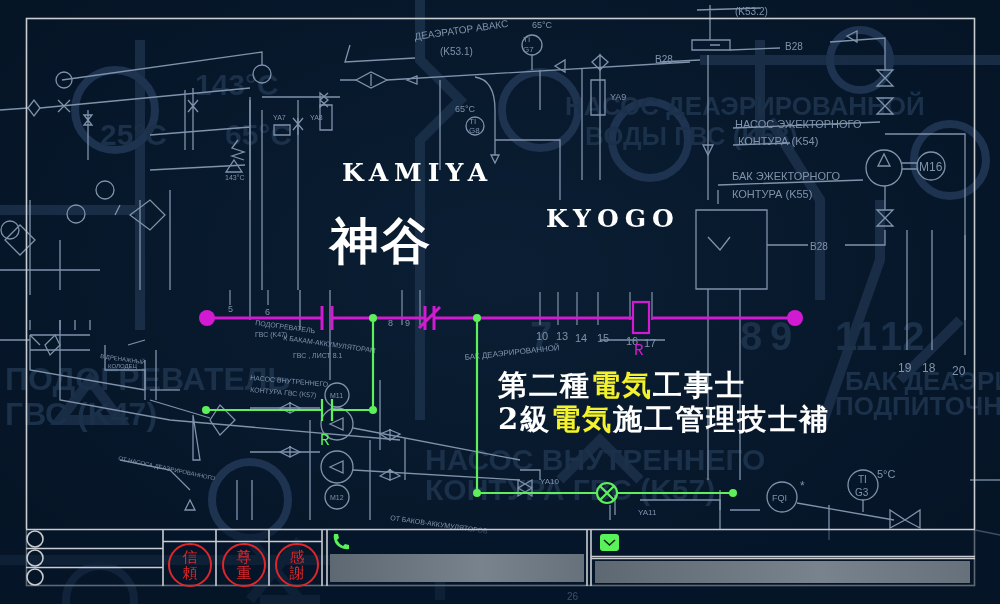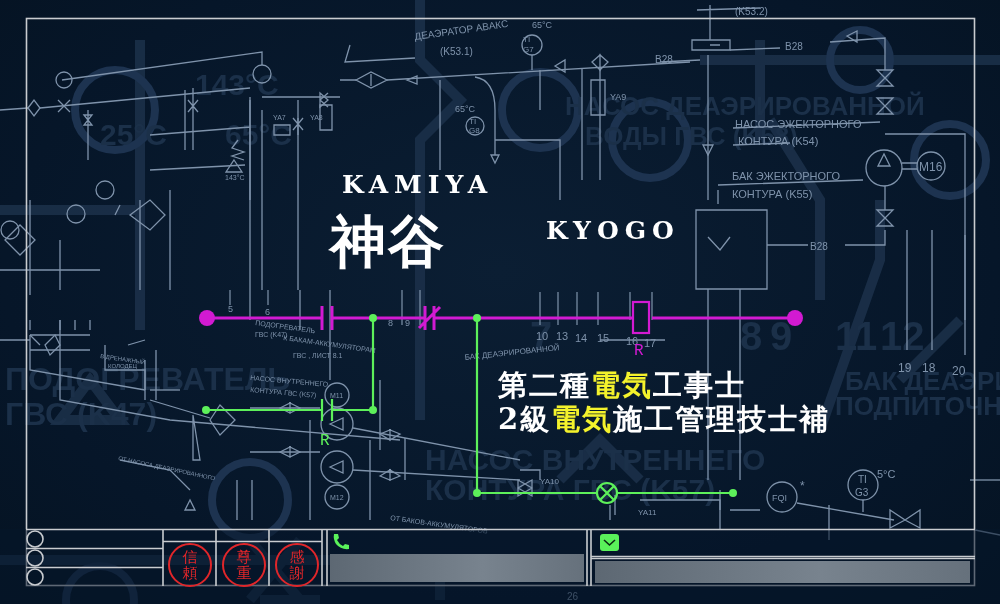--- a/index.html
+++ b/index.html
@@ -5,28 +5,28 @@
     html, body { margin: 0; padding: 0; }
     body {
       width: 1000px; height: 604px; overflow: hidden;
       background: #07182b;
       position: relative;
       font-family: "Liberation Sans", sans-serif;
     }
     .card { position: absolute; left: 0; top: 0; width: 1000px; height: 604px; background: radial-gradient(ellipse at 50% 45%, #0b1e33 0%, #061629 70%, #051322 100%); }
     svg.layer { position: absolute; left: 0; top: 0; }
     .name-roman {
-      position: absolute; top: 170px;
+      position: absolute; top: 158px;
       font-family: "DejaVu Serif", "Liberation Serif", serif;
       font-weight: bold; font-size: 25px; letter-spacing: 6px; color: #ffffff;
     }
     .name-kanji {
       position: absolute; top: 196px;
       font-family: "DejaVu Serif", "Liberation Serif", serif;
-      font-weight: bold; font-size: 56px; color: #ffffff; letter-spacing: 2px; line-height: 90px;
+      font-weight: bold; font-size: 49px; color: #ffffff; letter-spacing: 2px; line-height: 90px;
     }
     .quals { position: absolute; left: 498px; top: 368px; }
     .qual-line {
       font-family: "DejaVu Serif", "Liberation Serif", serif;
       font-weight: bold; font-size: 29px; color: #ffffff; letter-spacing: 2px;
       line-height: 34px; white-space: nowrap;
     }
     .qual-line .hl { color: #f4f22c; }
     .blur-box {
       position: absolute; background: linear-gradient(90deg, #5d6873, #78838e 60%, #66717c);

